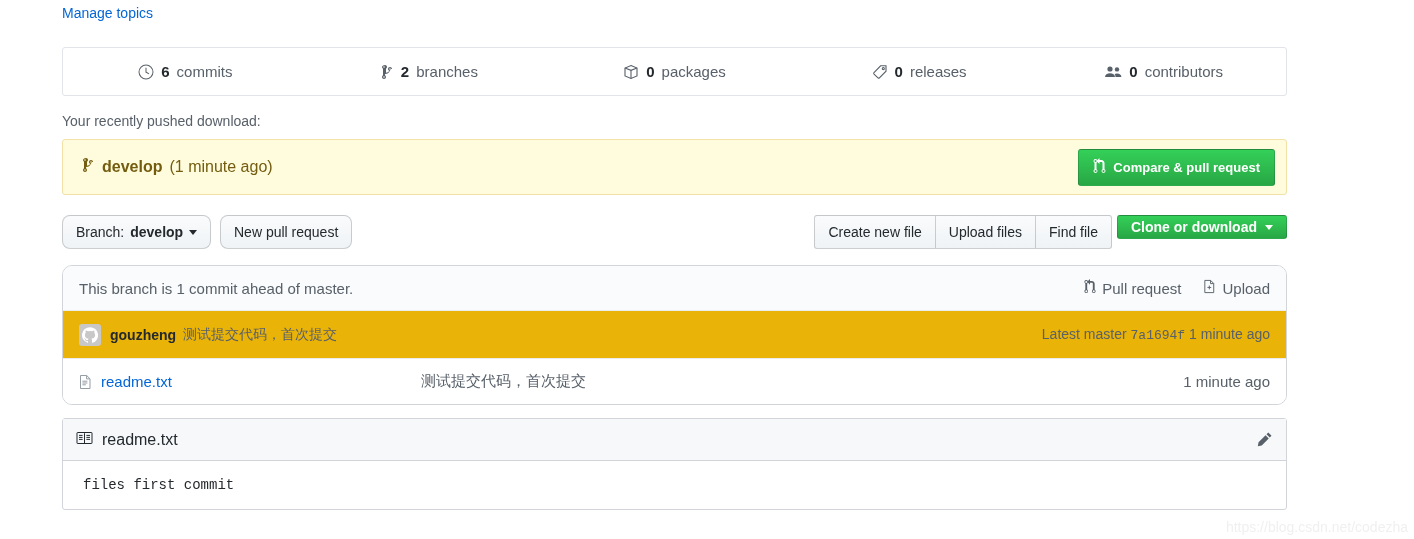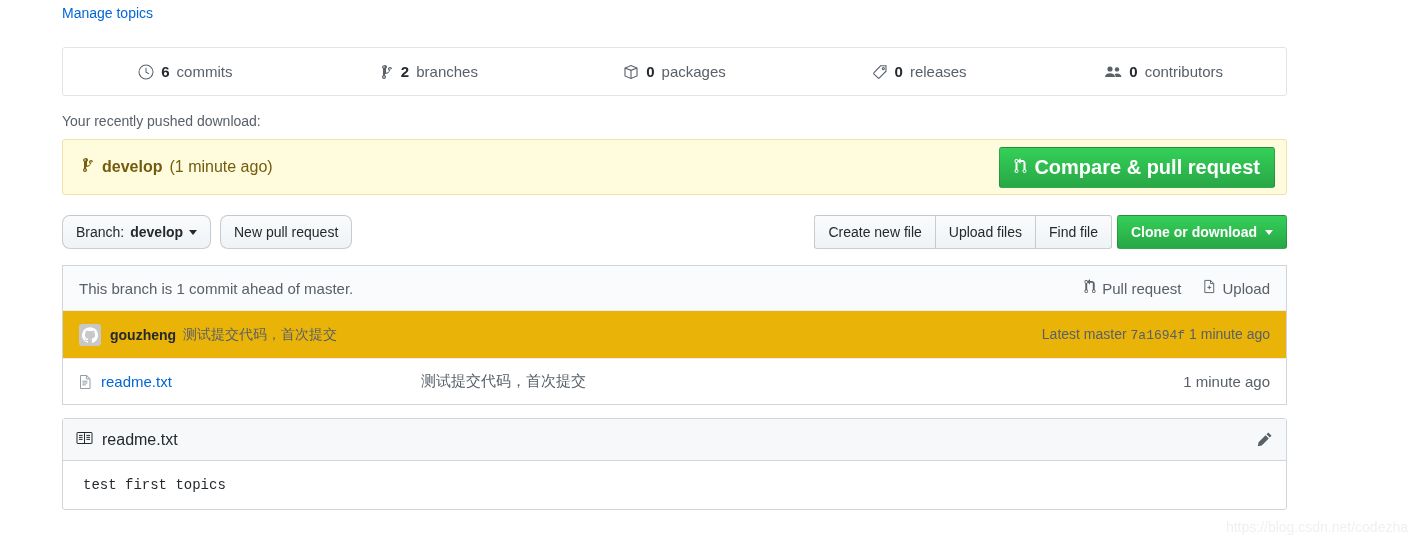--- a/index.html
+++ b/index.html
@@ -55,21 +55,21 @@
     font-size: 16px; color: #735c0f;
   }
   .pushed-branch .bname { font-weight: bold; }
   .pushed-branch .bago { font-weight: normal; }
   .btn-green {
     margin-left: auto;
     display: inline-flex; align-items: center; gap: 7px;
     background: linear-gradient(#34d058, #28a745);
     border: 1px solid rgba(27,31,35,.2);
     color: #ffffff;
-    font-size: 20px; font-weight: bold;
+    font-size: 13px; font-weight: bold;
     padding: 8px 14px; border-radius: 3px;
     cursor: pointer;
   }
 
   
   .toolbar { position: absolute; left: 62px; top: 215px; width: 1225px; height: 35px; }
   .btn {
     display: inline-flex; align-items: center; gap: 6px;
     background: linear-gradient(#fafbfc, #eff3f6);
     border: 1px solid rgba(27,31,35,.2);
@@ -80,38 +80,38 @@
   }
   .btn-branch { position: absolute; left: 0; top: 0; }
   .btn-branch .bold { font-weight: bold; }
   .btn-npr { position: absolute; left: 158px; top: 0; }
   .group { position: absolute; right: 175px; top: 0; display: flex; }
   .group .btn { border-radius: 0; border-right-width: 0; }
   .group .btn:first-child { border-top-left-radius: 3px; border-bottom-left-radius: 3px; }
   .group .btn:last-child { border-right-width: 1px; border-top-right-radius: 3px; border-bottom-right-radius: 3px; }
   .btn-clone {
     position: absolute; right: 0; top: 0;
-    height: 34px;
+    height: 24px;
     background: linear-gradient(#34d058, #28a745);
     border: 1px solid rgba(27,31,35,.2);
     color: #fff; font-weight: bold; font-size: 14px;
     display: inline-flex; align-items: center; gap: 8px;
     padding: 0 13px; border-radius: 3px; cursor: pointer;
   }
   .caret {
     display: inline-block; width: 0; height: 0;
     border-left: 4px solid transparent; border-right: 4px solid transparent;
     border-top: 5px solid currentColor;
   }
 
   
   .filebox {
     position: absolute; left: 62px; top: 265px;
     width: 1225px;
-    border: 1px solid #d1d5da; border-radius: 0;
+    border: 1px solid #d1d5da; border-radius: 10px;
     overflow: hidden;
   }
   .branch-status {
     background: #fafbfc;
     border-bottom: 1px solid #eaecef;
     height: 45px; padding: 0 16px;
     display: flex; align-items: center;
     font-size: 15px; color: #586069;
   }
   .branch-status .actions { margin-left: auto; display: flex; gap: 22px; text-align: center; }
@@ -363,17 +363,17 @@
             </svg>
         </span>
         <span>readme.txt</span>
       </span>
       <span class="readme-edit">
         <svg width="17" height="17" viewBox="0 0 16 16" fill="#586069">
             <path d="M11.6 1.4 14.6 4.4 12.9 6.1 9.9 3.1l1.7-1.7zM9 4l3 3-6.6 6.6-3.7.7.7-3.7L9 4z"></path>
           </svg>
       </span>
     </div>
-    <div class="readme-body">test first topics</div>
+    <div class="readme-body">files first commit</div>
   </div>
 
   <div class="watermark">https://blog.csdn.net/codezha</div>
 </div>
 
 </body></html>

